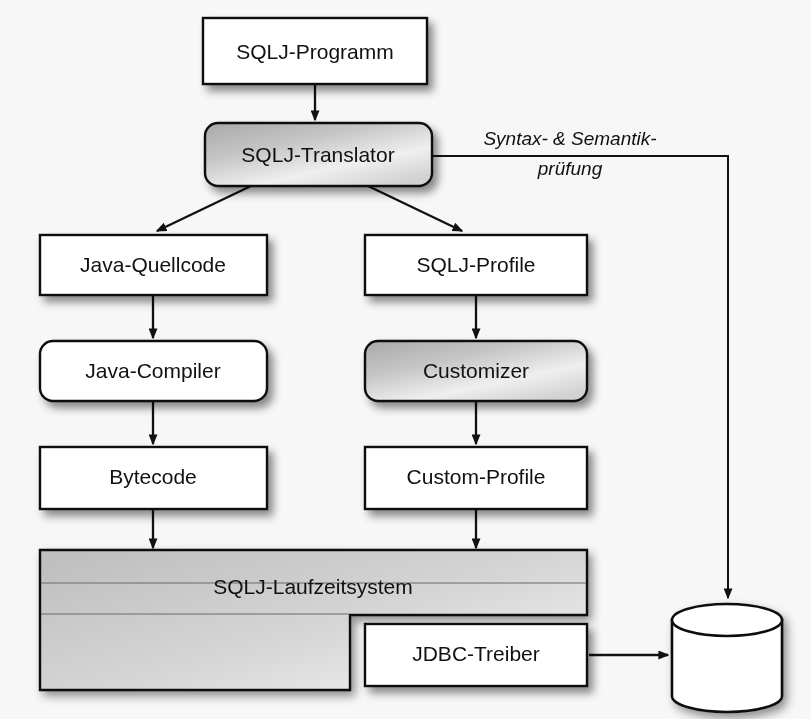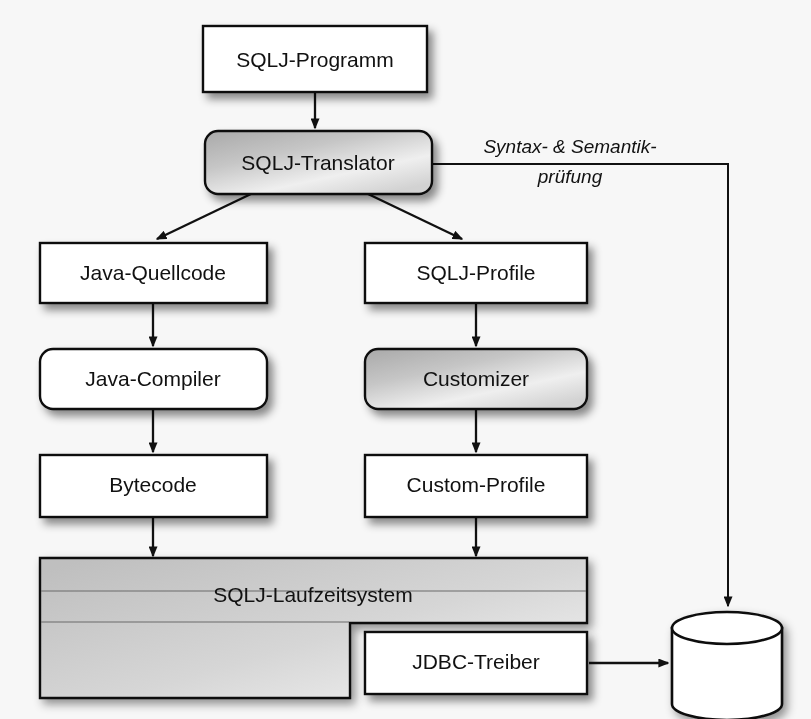--- a/index.html
+++ b/index.html
@@ -3,21 +3,21 @@
 <meta charset="utf-8">
 <title>SQLJ Architektur</title>
 <style>
   html,body{margin:0;padding:0;}
   body{
     width:811px;height:719px;
     background:#f7f7f7;
     font-family:"Liberation Sans","DejaVu Sans",sans-serif;
     overflow:hidden;
   }
-  #stage{position:relative;width:811px;height:709px;margin-top:8px;}
+  #stage{position:relative;width:811px;height:709px;}
   svg#diagram{position:absolute;left:0;top:0;width:811px;height:719px;}
   .node-label{
     font-family:"Liberation Sans","DejaVu Sans",sans-serif;
     font-size:21px;
     fill:#111;
     text-anchor:middle;
     dominant-baseline:middle;
   }
   .annot{
     font-family:"Liberation Sans","DejaVu Sans",sans-serif;

